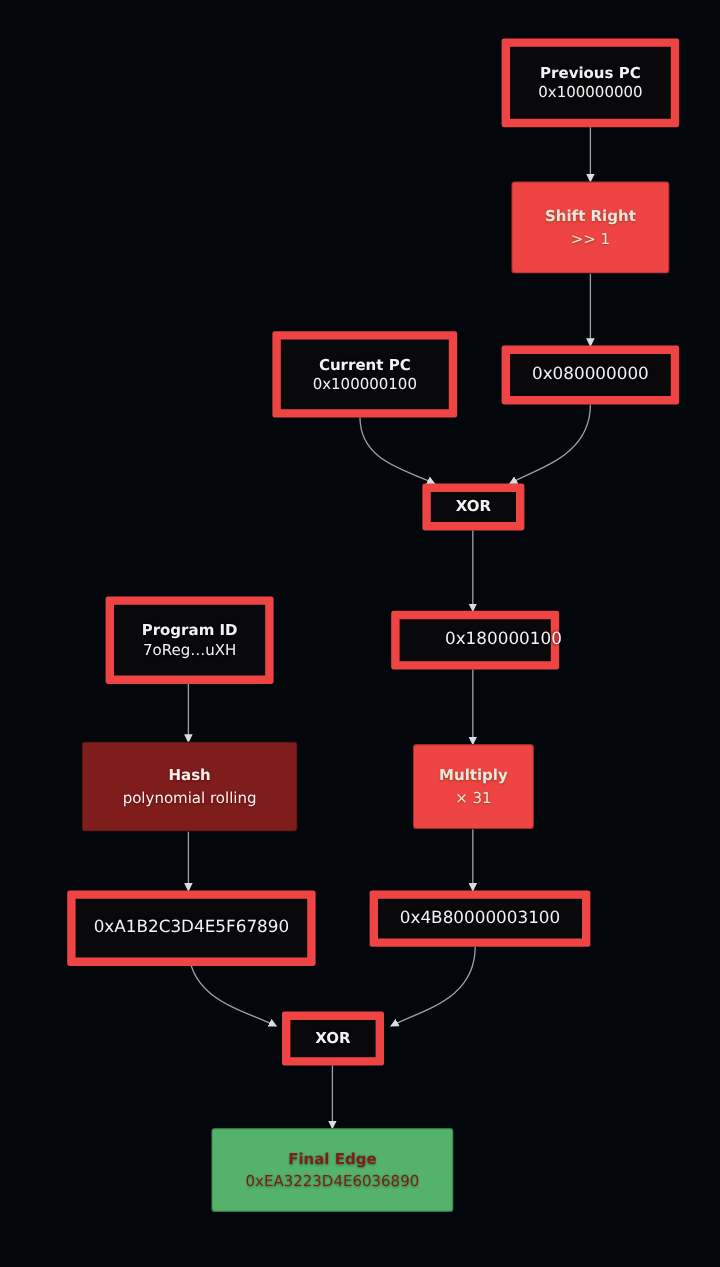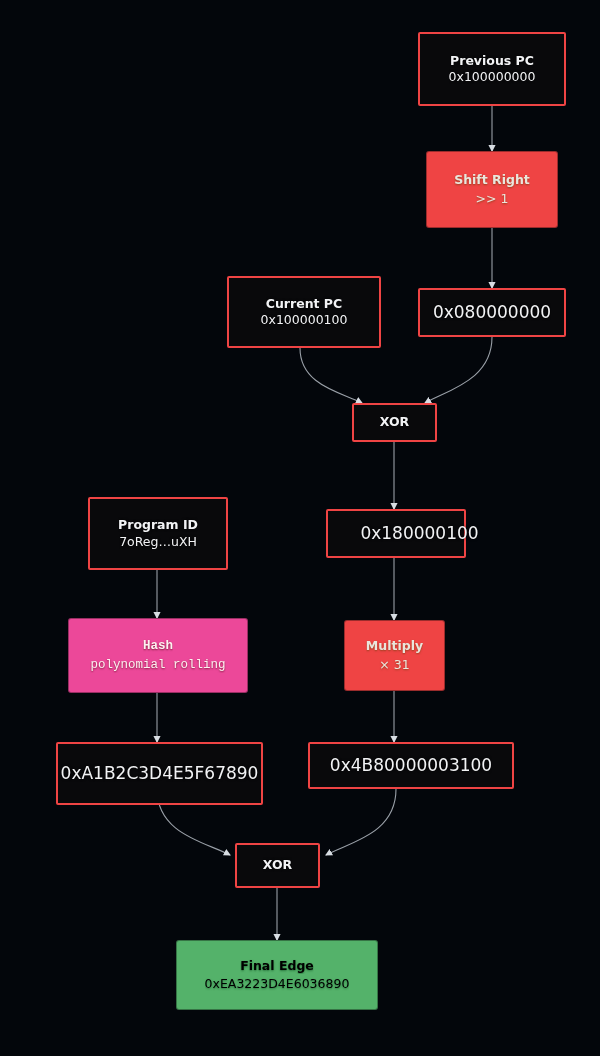--- a/index.html
+++ b/index.html
@@ -36,49 +36,48 @@
     z-index: 2;
   }
   .node .l1, .node .l2 {
     display: block;
     white-space: nowrap;
     overflow: hidden;
   }
   
   .node.dark {
     background: #09090b;
-    border: 2px solid #ef4444;
+    border: 7px solid #ef4444;
     border-radius: 2px;
     color: #f2f3f5;
     text-shadow: 0 0 3px rgba(0,0,0,0.9);
   }
   .node.dark .l1 { font-size: 12.5px; font-weight: 700; }
   .node.dark .l2 { font-size: 12.5px; font-weight: 400; }
   .node.dark.single .l1 { font-weight: 700; font-size: 12.5px; }
-  .node.dark.value .l1 { font-weight: 400; font-size: 17px; }
+  .node.dark.value .l1 { font-weight: 400; font-size: 14px; }
   
   .node.op {
     border-radius: 3px;
     color: #ffffff;
     border: 1px solid rgba(0,0,0,0.35);
   }
   .node.op.yellow {
     background: #ef4444;
     color: #e9e6dd;
     text-shadow: 0 1px 2px rgba(80,62,0,0.55);
   }
   .node.op.red {
-    background: #ec4899;
+    background: #7f1d1d;
     color: #fdf1f0;
     text-shadow: 0 1px 2px rgba(60,0,0,0.6);
-    font-family: Liberation Mono, monospace;
   }
   .node.op.green {
     background: #54b26a;
-    color: #000000;
+    color: #7f1d1d;
     text-shadow: 0 1px 2px rgba(0,60,20,0.5);
   }
   .node.op .l1 { font-size: 12.5px; font-weight: 700; }
   .node.op .l2 { font-size: 12.5px; font-weight: 400; margin-top: 2px; }
   .edge-path {
     fill: none;
     stroke: #9aa0a8;
     stroke-width: 1.1;
   }
   .edge-head { fill: #d8dde3; }
@@ -145,21 +144,21 @@
 
   <div class="node dark value single" style="left:326px; top:509px; width:140px; height:49px;padding-left:47px;">
     <span class="l1">0x180000100</span>
   </div>
 
   <div class="node op yellow" style="left:344px; top:620px; width:101px; height:71px;">
     <span class="l1">Multiply</span>
     <span class="l2">× 31</span>
   </div>
 
-  <div class="node dark value single" style="left:308px; top:742px; width:206px; height:47px;">
+  <div class="node dark value single" style="left:308px; top:742px; width:184px; height:47px;">
     <span class="l1">0x4B80000003100</span>
   </div>
 
   <div class="node dark" style="left:88px; top:497px; width:140px; height:73px;">
     <span class="l1">Program ID</span>
     <span class="l2">7oReg…uXH</span>
   </div>
 
   <div class="node op red" style="left:68px; top:618px; width:180px; height:75px;">
     <span class="l1">Hash</span>

